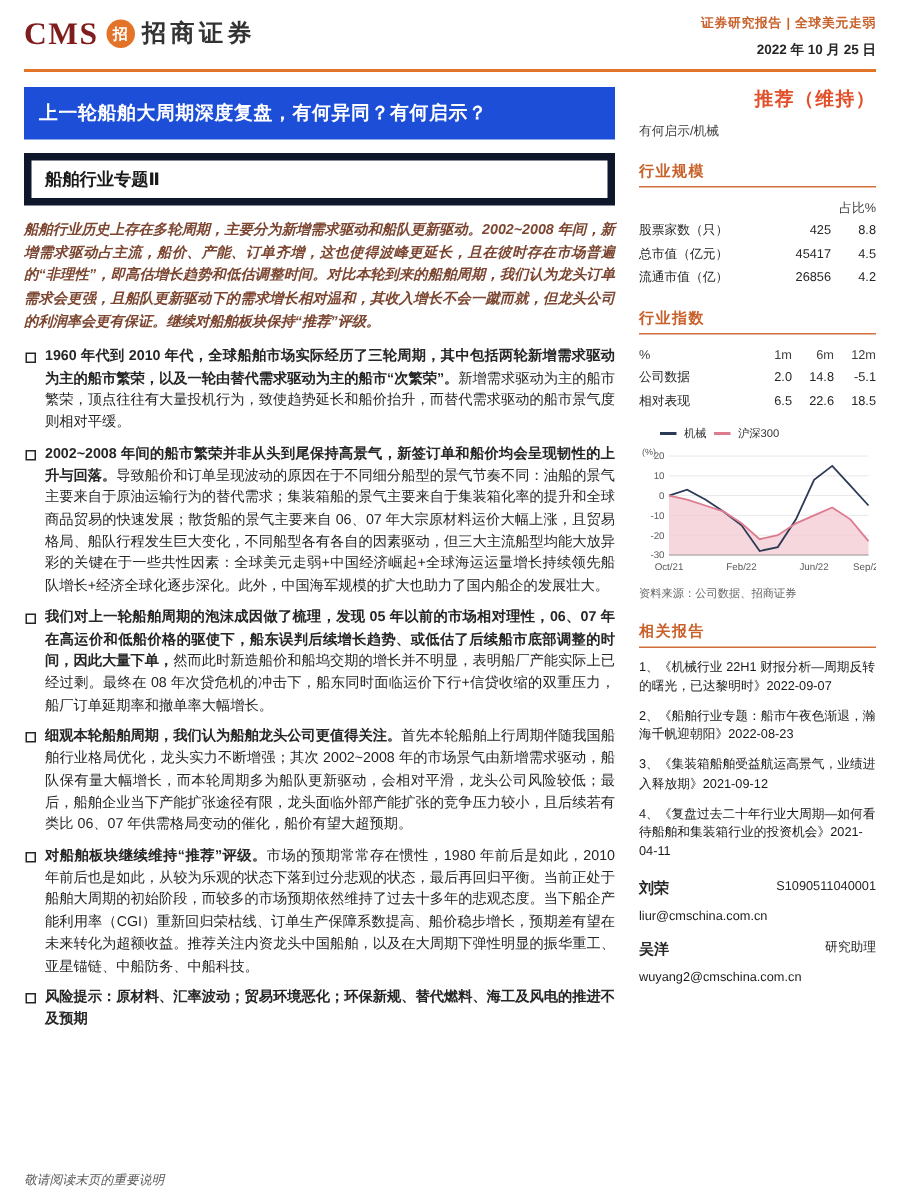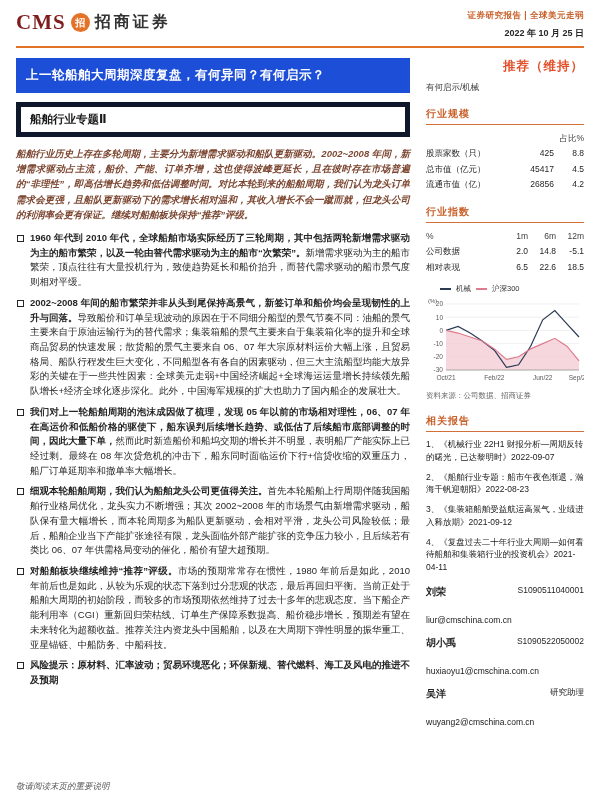--- a/index.html
+++ b/index.html
@@ -64,21 +64,21 @@
             margin-bottom:2px; padding-left:14px; }
   .legend .sw { display:inline-block; width:11px; height:2px; }
   .source { font-size:7.5px; color:#666; margin-top:3px; }
 
   .reports-list { font-size:8.5px; line-height:1.5; }
   .report-item { margin-bottom:7px; color:#1a1a1a; }
   .analyst { margin-top:11px; }
   .analyst-row { display:flex; justify-content:space-between; align-items:flex-start; }
   .analyst-name { font-weight:bold; font-size:10px; }
   .analyst-id { font-size:8.5px; color:#262626; }
-  .analyst-email { font-size:8.5px; color:#1a1a1a; margin-top:16px; }
+  .analyst-email { font-size:8.5px; color:#1a1a1a; margin-top:6px; }
 
   .footer { position:absolute; left:16px; bottom:7px; font-size:8.5px; color:#595959;
             font-style:italic; }
 </style>
 </head>
 <body>
 
 <div class="page">
 
   <div class="header">
@@ -202,27 +202,20 @@
 
       <div class="analyst">
         <div class="analyst-row">
           <span class="analyst-name">刘荣</span>
           <span class="analyst-id">S1090511040001</span>
         </div>
         <div class="analyst-email">liur@cmschina.com.cn</div>
       </div>
       <div class="analyst">
         <div class="analyst-row">
-          <span class="analyst-name">胡小禹</span>
-          <span class="analyst-id">S1090522050002</span>
-        </div>
-        <div class="analyst-email">huxiaoyu1@cmschina.com.cn</div>
-      </div>
-      <div class="analyst">
-        <div class="analyst-row">
           <span class="analyst-name">吴洋</span>
           <span class="analyst-id">研究助理</span>
         </div>
         <div class="analyst-email">wuyang2@cmschina.com.cn</div>
       </div>
     </div>
   </div>
 </div>
 
 <div class="footer">敬请阅读末页的重要说明</div>

